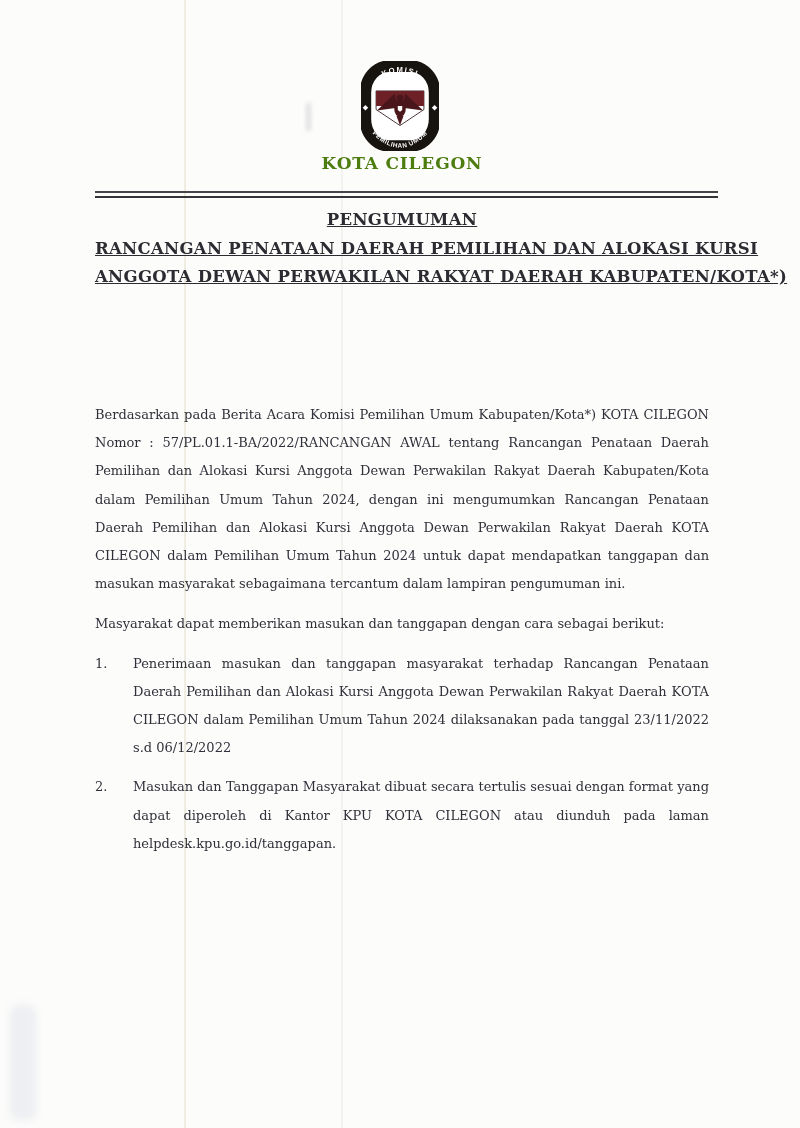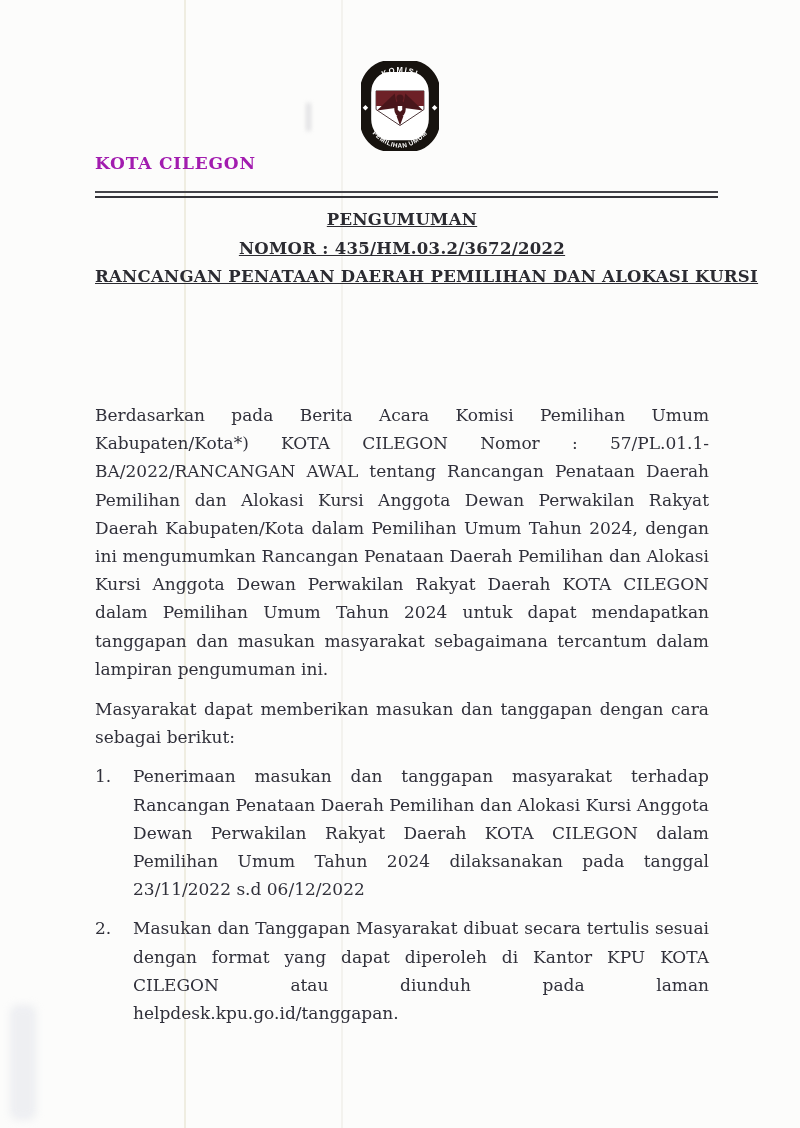--- a/index.html
+++ b/index.html
@@ -26,38 +26,38 @@
   .smudge2{
     position:absolute;left:306px;top:103px;width:5px;height:28px;
     background:rgba(175,175,182,0.35);filter:blur(2px);
   }
 
   .logo{position:absolute;left:361px;top:61px;width:78px;height:90px;}
   .logo svg{width:100%;height:100%;display:block;}
 
   .org-name{
     position:absolute;left:95px;top:153px;width:614px;
-    text-align:left;font-size:17px;font-weight:bold;letter-spacing:0.8px;
-    color:#a21caf;
+    text-align:center;font-size:17px;font-weight:bold;letter-spacing:0.8px;
+    color:#4d7c0f;
   }
   .rule{
     position:absolute;left:95px;top:191px;width:623px;height:3px;
     border-top:2px solid #45454a;border-bottom:2px solid #333338;
   }
   .headings{
     position:absolute;left:95px;top:206px;width:614px;
     text-align:center;font-weight:bold;color:#2b2b31;
   }
   .headings .hline{
     height:28.5px;line-height:28.5px;font-size:16.5px;
     letter-spacing:0.3px;white-space:nowrap;text-decoration:underline;
   }
   .doc-body{
     position:absolute;left:95px;top:401px;width:614px;
-    font-size:17px;line-height:28.2px;color:#30303a;
+    font-size:13px;line-height:28.2px;color:#30303a;
   }
   .doc-body p{margin:0 0 12px 0;text-align:justify;}
   .doc-body p.intro{margin-bottom:11px;}
   .nlist{margin:0;padding:0;}
   .list-item{display:flex;margin-bottom:11px;}
   .list-num{flex:0 0 38px;}
   .list-text{flex:1;text-align:justify;}
 </style>
 </head>
 <body>
@@ -100,22 +100,22 @@
       <polygon points="41.5,50 46.5,50 46.5,54.5 44,56.5 41.5,54.5" fill="#ffffff"></polygon>
     </svg>
   </div>
 
   <div class="org-name">KOTA CILEGON</div>
 
   <div class="rule"></div>
 
   <div class="headings">
     <div class="hline">PENGUMUMAN</div>
-    <div class="hline">NOMOR : 435/HM.03.2/3672/2022</div>
     <div class="hline">RANCANGAN PENATAAN DAERAH PEMILIHAN DAN ALOKASI KURSI</div>
+    <div class="hline">ANGGOTA DEWAN PERWAKILAN RAKYAT DAERAH KABUPATEN/KOTA*)</div>
   </div>
 
   <div class="doc-body">
     <p>Berdasarkan pada Berita Acara Komisi Pemilihan Umum Kabupaten/Kota*) KOTA CILEGON Nomor : 57/PL.01.1-BA/2022/RANCANGAN AWAL tentang Rancangan Penataan Daerah Pemilihan dan Alokasi Kursi Anggota Dewan Perwakilan Rakyat Daerah Kabupaten/Kota dalam Pemilihan Umum Tahun 2024, dengan ini mengumumkan Rancangan Penataan Daerah Pemilihan dan Alokasi Kursi Anggota Dewan Perwakilan Rakyat Daerah KOTA CILEGON dalam Pemilihan Umum Tahun 2024 untuk dapat mendapatkan tanggapan dan masukan masyarakat sebagaimana tercantum dalam lampiran pengumuman ini.</p>
     <p class="intro">Masyarakat dapat memberikan masukan dan tanggapan dengan cara sebagai berikut:</p>
 
     <div class="nlist">
       <div class="list-item">
         <div class="list-num">1.</div>
         <div class="list-text">Penerimaan masukan dan tanggapan masyarakat terhadap Rancangan Penataan Daerah Pemilihan dan Alokasi Kursi Anggota Dewan Perwakilan Rakyat Daerah KOTA CILEGON dalam Pemilihan Umum Tahun 2024 dilaksanakan pada tanggal 23/11/2022 s.d 06/12/2022</div>

